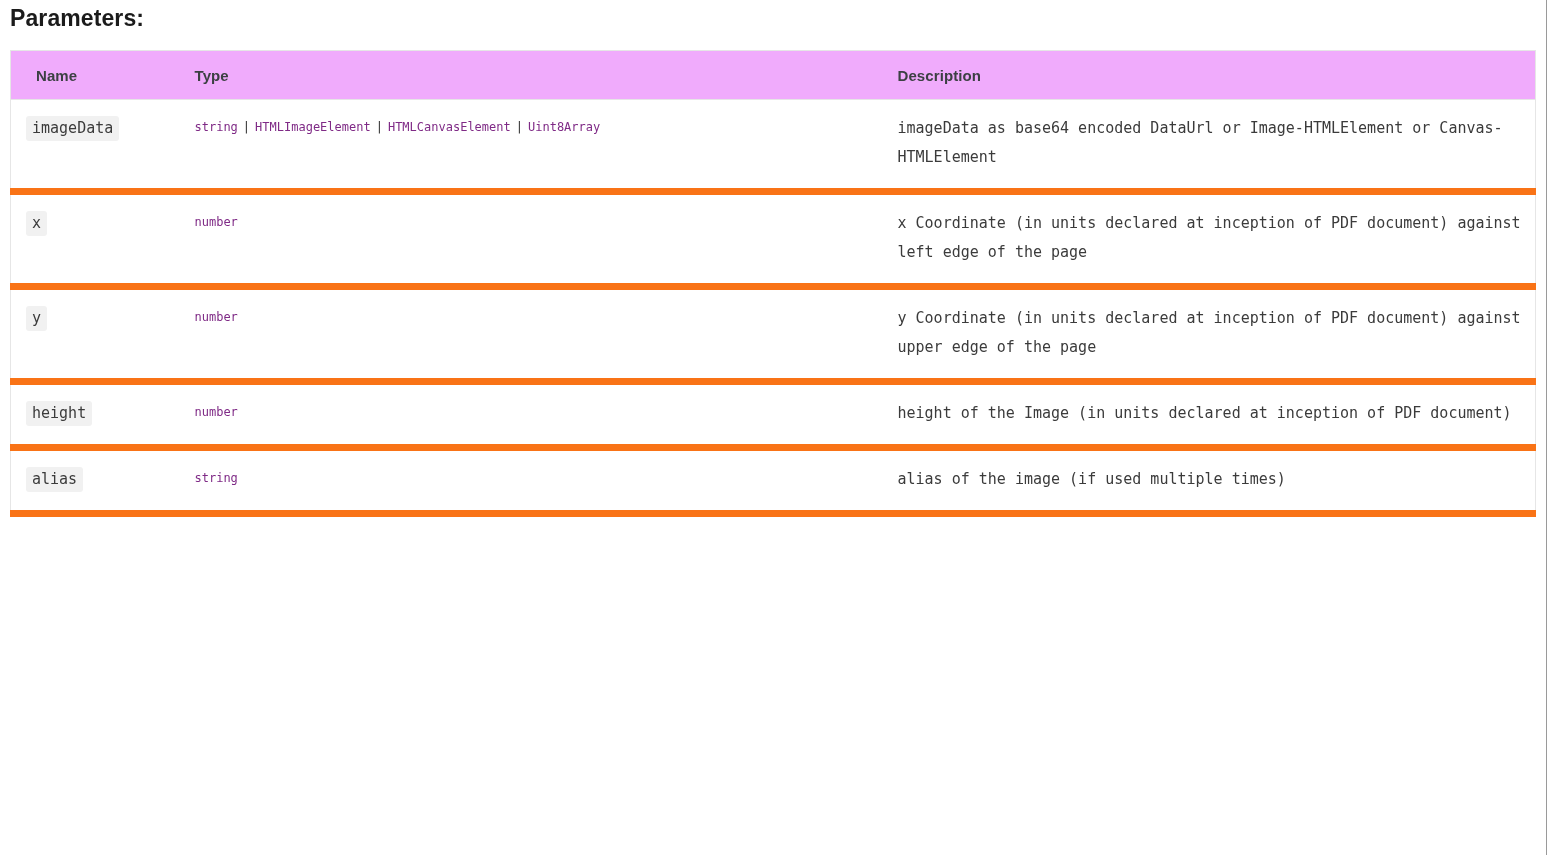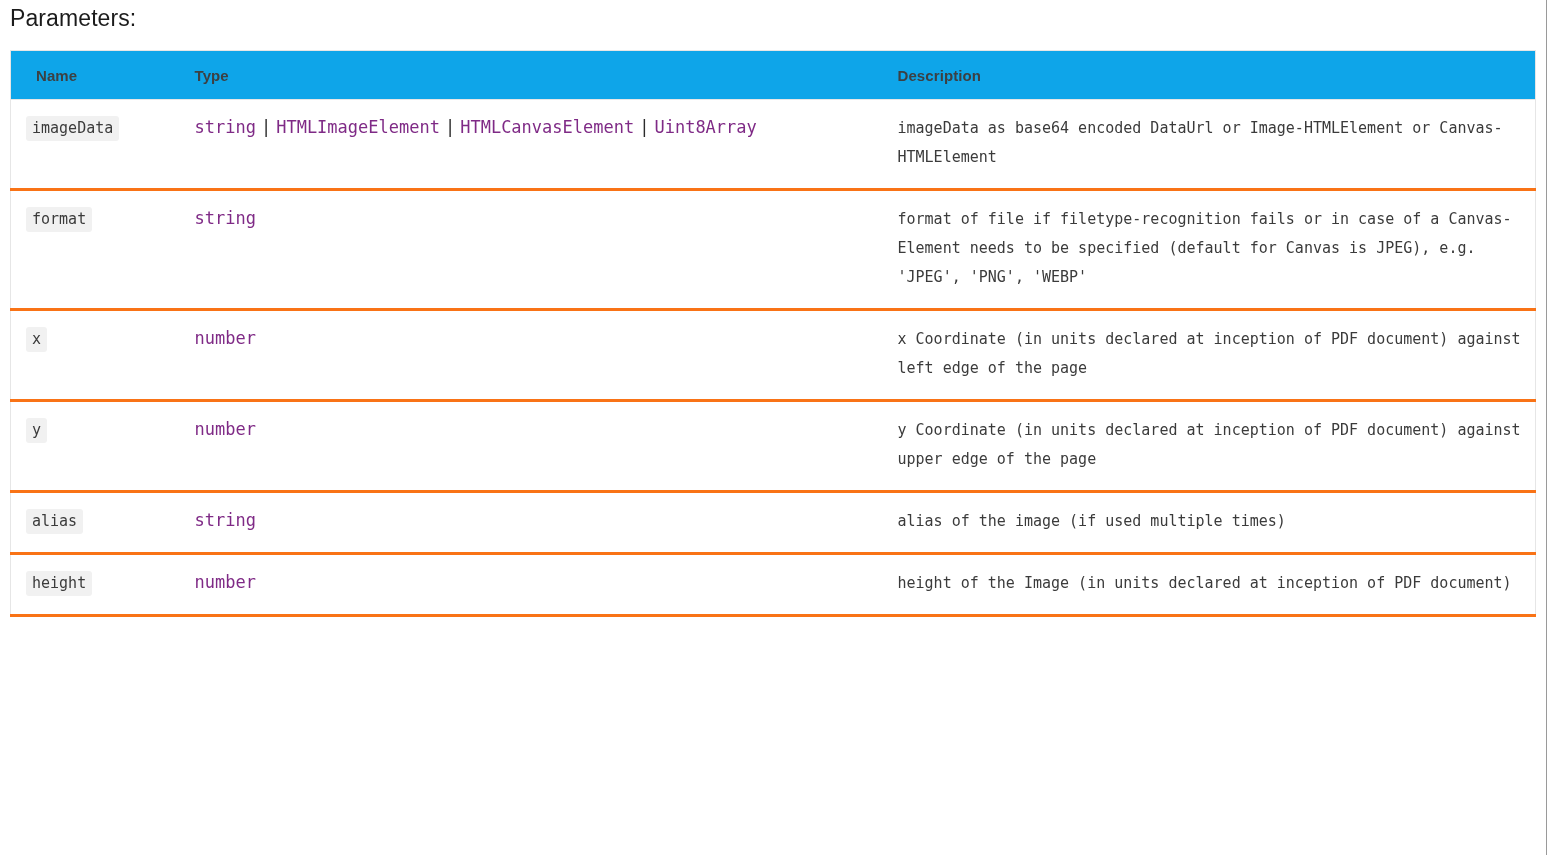--- a/index.html
+++ b/index.html
@@ -22,21 +22,21 @@
     box-sizing: border-box;
     background: #ffffff;
   }
 
   
   .page-heading {
     margin: 0;
     padding: 4px 0 0 10px;
     font-family: "Liberation Sans", sans-serif;
     font-size: 23px;
-    font-weight: 400;
+    font-weight: 700;
     line-height: 28px;
     color: #1b1b1b;
     letter-spacing: 0.1px;
   }
 
   
   .table-wrap {
     position: absolute;
     left: 10px;
     top: 50px;
@@ -60,30 +60,30 @@
 
   thead th {
     text-align: left;
     vertical-align: middle;
     font-family: "Liberation Sans", sans-serif;
     font-size: 15px;
     font-weight: 700;
     color: #3c4043;
     padding: 16px 14px 15px 15px;
     border-bottom: 1px solid #e6e6e6;
-    background: #0ea5e9;
+    background: #f0abfc;
     letter-spacing: 0.1px;
   }
   thead th.th-name { padding-left: 25px; }
   thead th.th-type { padding-left: 2px; }
   thead th.th-desc { padding-left: 8px; }
 
   tbody td {
     vertical-align: top;
-    border-bottom: 3px solid #f97316;
+    border-bottom: 7px solid #f97316;
     background: #ffffff;
     padding: 14px 14px 16px 15px;
     margin-left: 24px;
   }
 
   td.cell-name { padding-left: 15px; padding-top: 15px; }
   td.cell-type { padding-left: 2px;  padding-top: 15px; }
   td.cell-desc { padding-left: 8px;  padding-top: 14px; }
 
   
@@ -95,21 +95,21 @@
     color: #3b3b3b;
     background: #f1f1f1;
     border-radius: 3px;
     padding: 3px 6px 4px 6px;
     white-space: nowrap;
   }
 
   
   .type-line {
     font-family: "DejaVu Sans Mono", monospace;
-    font-size: 17px;
+    font-size: 12px;
     line-height: 24px;
     color: #2b2b2b;
     white-space: nowrap;
   }
   .type-token {
     color: #7f2a86;
   }
   .type-sep {
     color: #2b2b2b;
     padding: 0 5px;
@@ -156,42 +156,37 @@
           <th class="th-desc">Description</th>
         </tr>
       </thead>
       <tbody id="table-body">
           <tr>
             <td class="cell-name"><span class="code-name">imageData</span></td>
             <td class="cell-type"><span class="type-line"><span class="type-token">string</span><span class="type-sep">|</span><span class="type-token">HTMLImageElement</span><span class="type-sep">|</span><span class="type-token">HTMLCanvasElement</span><span class="type-sep">|</span><span class="type-token">Uint8Array</span></span></td>
             <td class="cell-desc"><span class="desc-text">imageData as base64 encoded DataUrl or Image-HTMLElement or Canvas-HTMLElement</span></td>
           </tr>
           <tr>
-            <td class="cell-name"><span class="code-name">format</span></td>
-            <td class="cell-type"><span class="type-line"><span class="type-token">string</span></span></td>
-            <td class="cell-desc"><span class="desc-text">format of file if filetype-recognition fails or in case of a Canvas-Element needs to be specified (default for Canvas is JPEG), e.g. 'JPEG', 'PNG', 'WEBP'</span></td>
-          </tr>
-          <tr>
             <td class="cell-name"><span class="code-name">x</span></td>
             <td class="cell-type"><span class="type-line"><span class="type-token">number</span></span></td>
             <td class="cell-desc"><span class="desc-text">x Coordinate (in units declared at inception of PDF document) against left edge of the page</span></td>
           </tr>
           <tr>
             <td class="cell-name"><span class="code-name">y</span></td>
             <td class="cell-type"><span class="type-line"><span class="type-token">number</span></span></td>
             <td class="cell-desc"><span class="desc-text">y Coordinate (in units declared at inception of PDF document) against upper edge of the page</span></td>
           </tr>
           <tr>
+            <td class="cell-name"><span class="code-name">height</span></td>
+            <td class="cell-type"><span class="type-line"><span class="type-token">number</span></span></td>
+            <td class="cell-desc"><span class="desc-text">height of the Image (in units declared at inception of PDF document)</span></td>
+          </tr>
+          <tr>
             <td class="cell-name"><span class="code-name">alias</span></td>
             <td class="cell-type"><span class="type-line"><span class="type-token">string</span></span></td>
             <td class="cell-desc"><span class="desc-text">alias of the image (if used multiple times)</span></td>
-          </tr>
-          <tr>
-            <td class="cell-name"><span class="code-name">height</span></td>
-            <td class="cell-type"><span class="type-line"><span class="type-token">number</span></span></td>
-            <td class="cell-desc"><span class="desc-text">height of the Image (in units declared at inception of PDF document)</span></td>
           </tr>
         </tbody>
     </table>
   </div>
 
   <div class="page-edge-line"></div>
 </div>
 
 </body></html>

